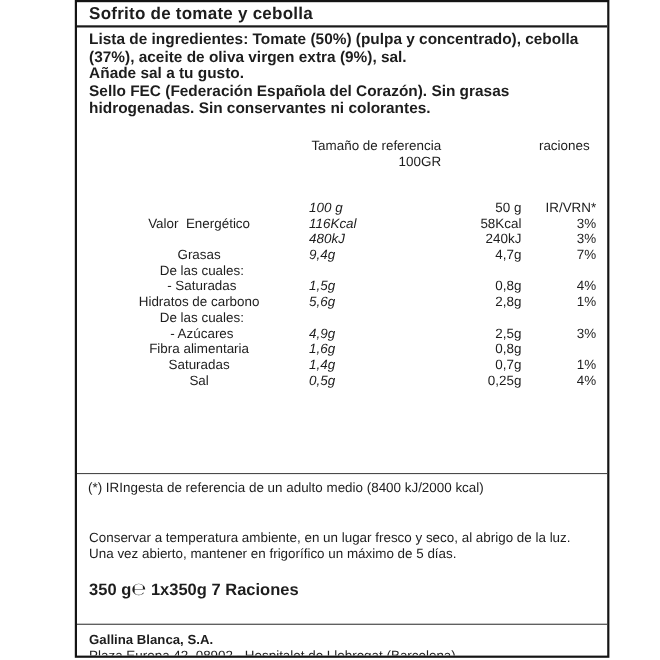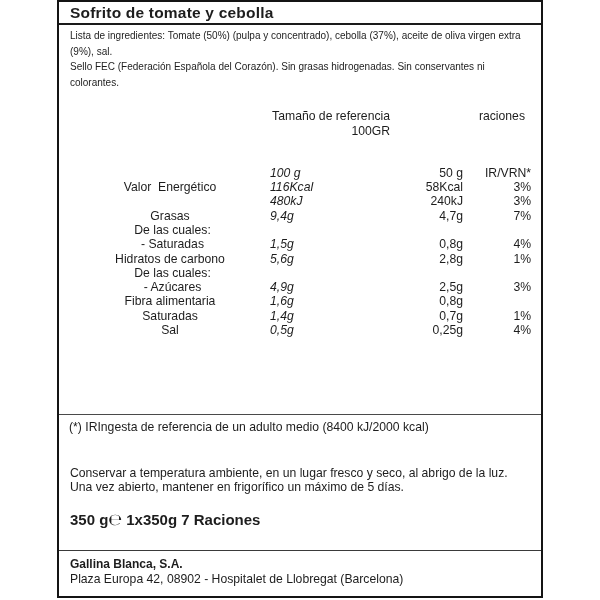--- a/index.html
+++ b/index.html
@@ -5,35 +5,35 @@
   * { box-sizing: border-box; }
   html, body {
     margin: 0; padding: 0;
     width: 600px; height: 600px;
     background: #ffffff;
     font-family: "Liberation Sans", sans-serif;
     color: #1d1d1d;
   }
   .page { position: relative; width: 600px; height: 600px; }
   .box {
-    position: absolute; left: 57px; top: 0;
+    position: absolute; left: 68px; top: 0;
     width: 486px; height: 598px;
     border: 2px solid #141414;
     background: #fff;
     overflow: hidden;
   }
   .title {
     font-size: 15.5px; font-weight: bold; line-height: 17px;
     padding: 2px 10px 2px 11px;
     border-bottom: 2px solid #1a1a1a;
     letter-spacing: 0.2px;
   }
   .intro {
     padding: 3px 8px 0 11px;
-    font-size: 10px; line-height: 15.7px;
+    font-size: 14px; line-height: 15.7px; font-weight: bold;
   }
   .intro p { margin: 0; }
   .serving {
     display: flex;
     margin: 18px 16px 0 205px;
     font-size: 12.2px; line-height: 15px;
     text-align: right;
   }
   .serv-left  { width: 140px; }
   .serv-right { width: 150px; }
@@ -84,20 +84,21 @@
 </head>
 <body>
 
 <div class="page">
   <div class="box">
 
     <div class="title">Sofrito de tomate y cebolla</div>
 
     <div class="intro">
       <p>Lista de ingredientes: Tomate (50%) (pulpa y concentrado), cebolla (37%), aceite de oliva virgen extra (9%), sal.</p>
+      <p>Añade sal a tu gusto.</p>
       <p>Sello FEC (Federación Española del Corazón). Sin grasas hidrogenadas. Sin conservantes ni colorantes.</p>
     </div>
 
     <div class="serving">
       <div class="serv-left">
         <div>Tamaño de referencia</div>
         <div>100GR</div>
       </div>
       <div class="serv-right">
         <div>raciones</div>

